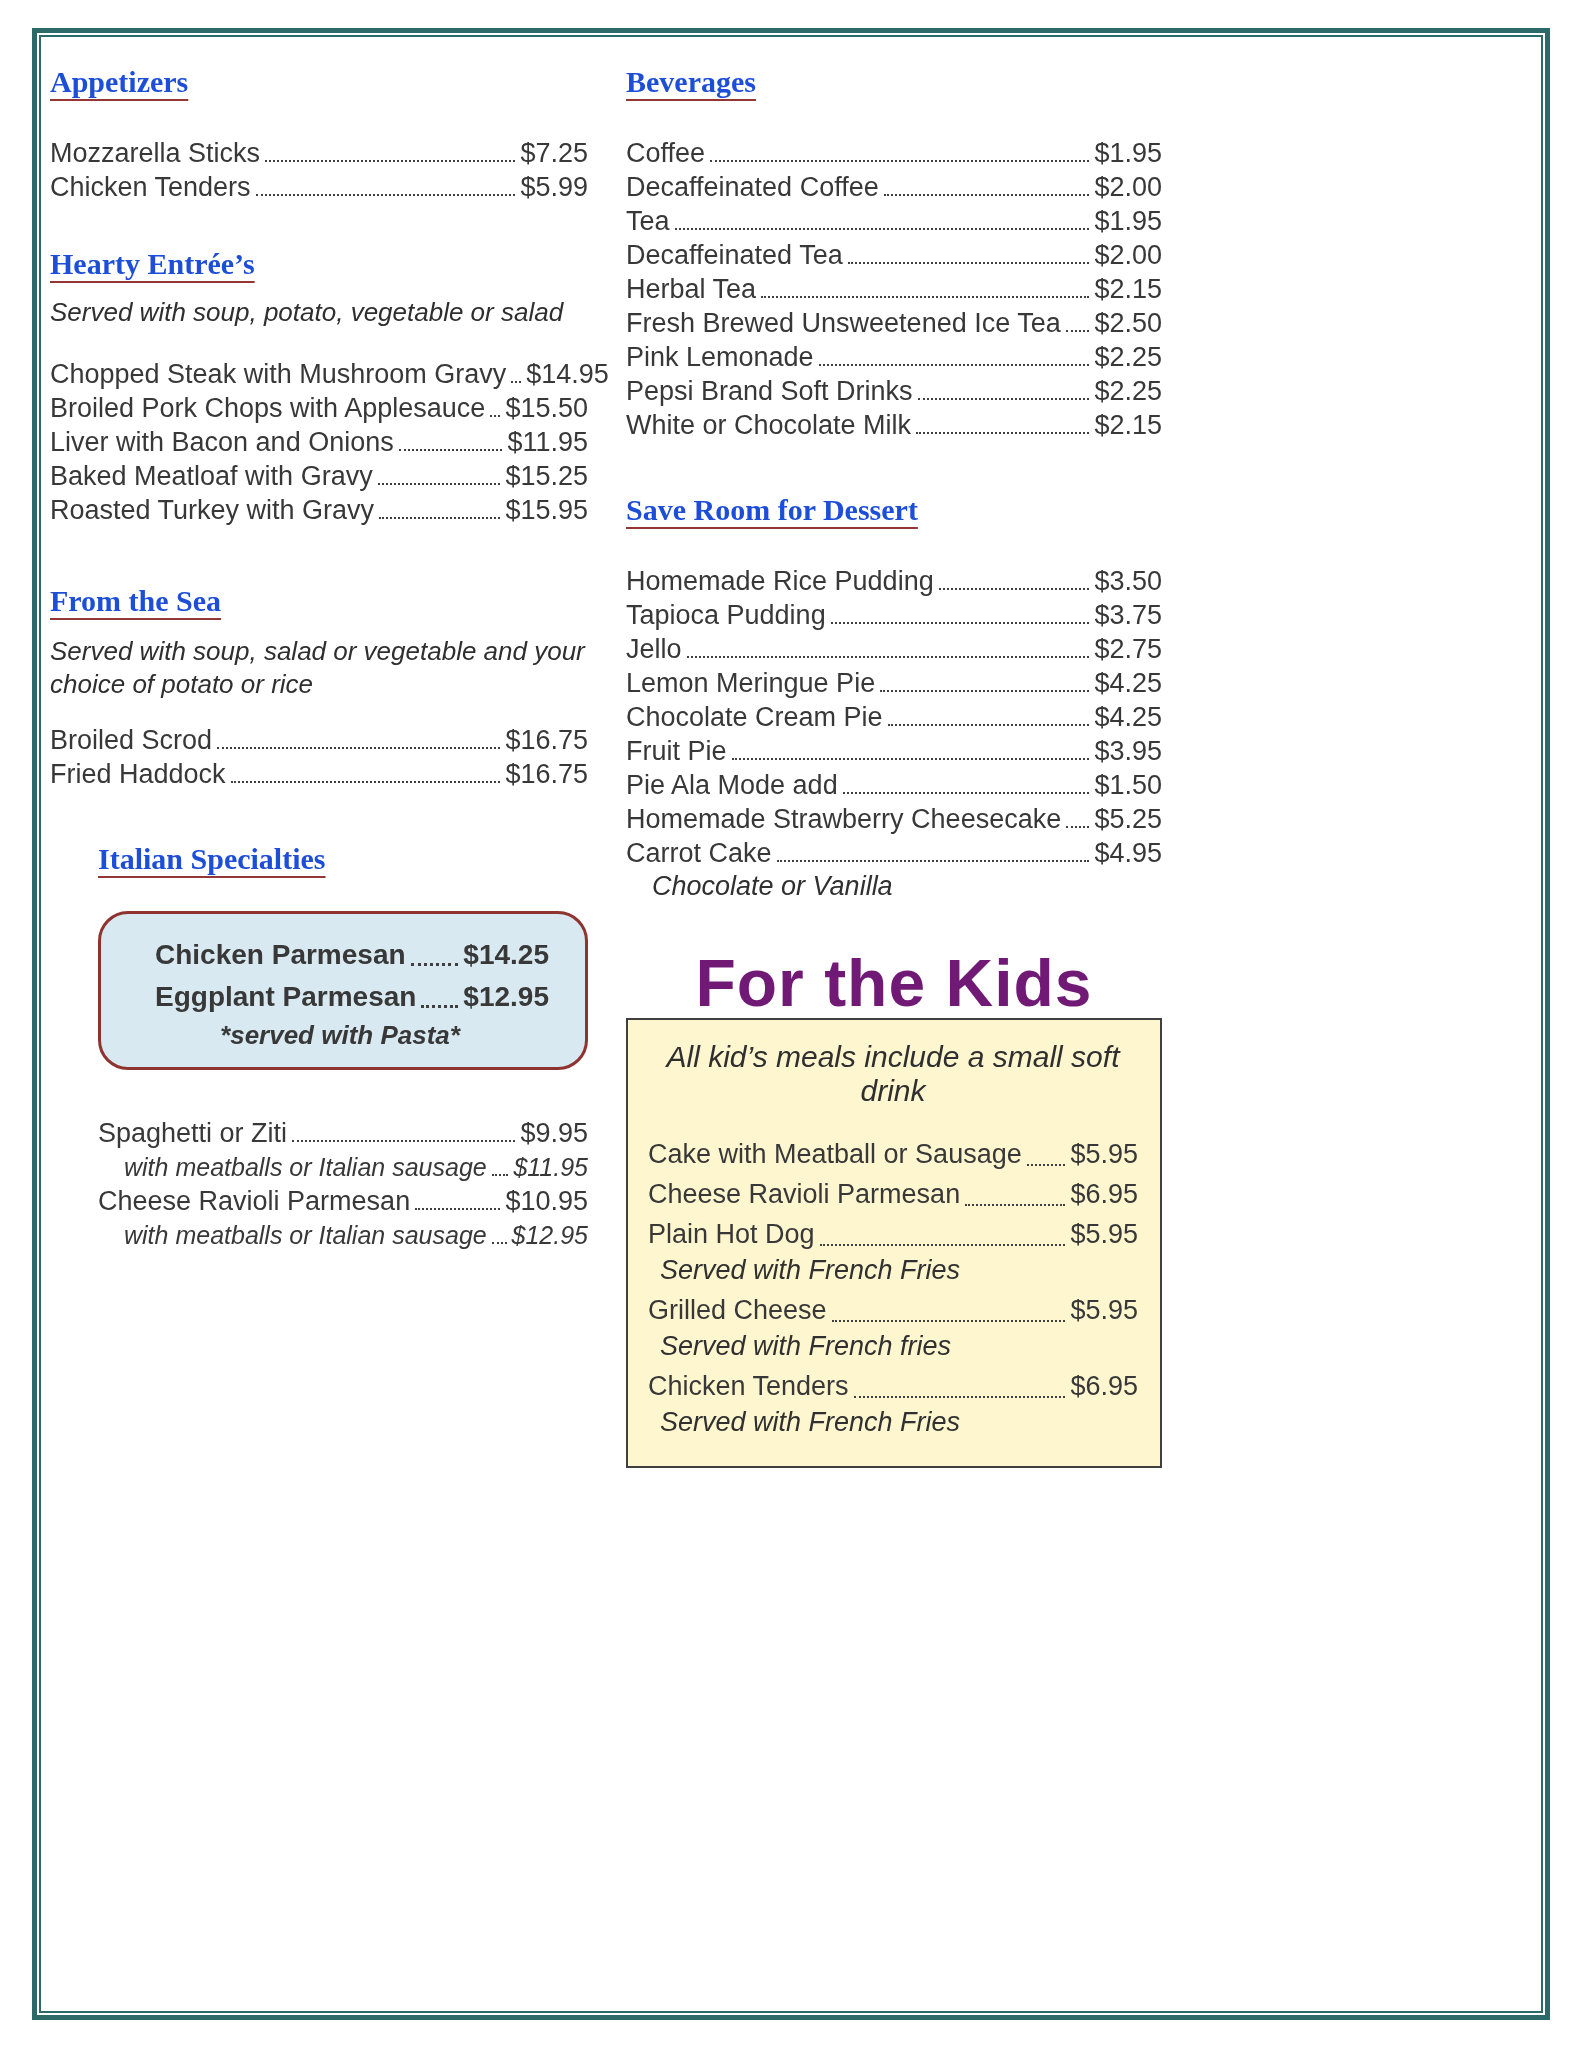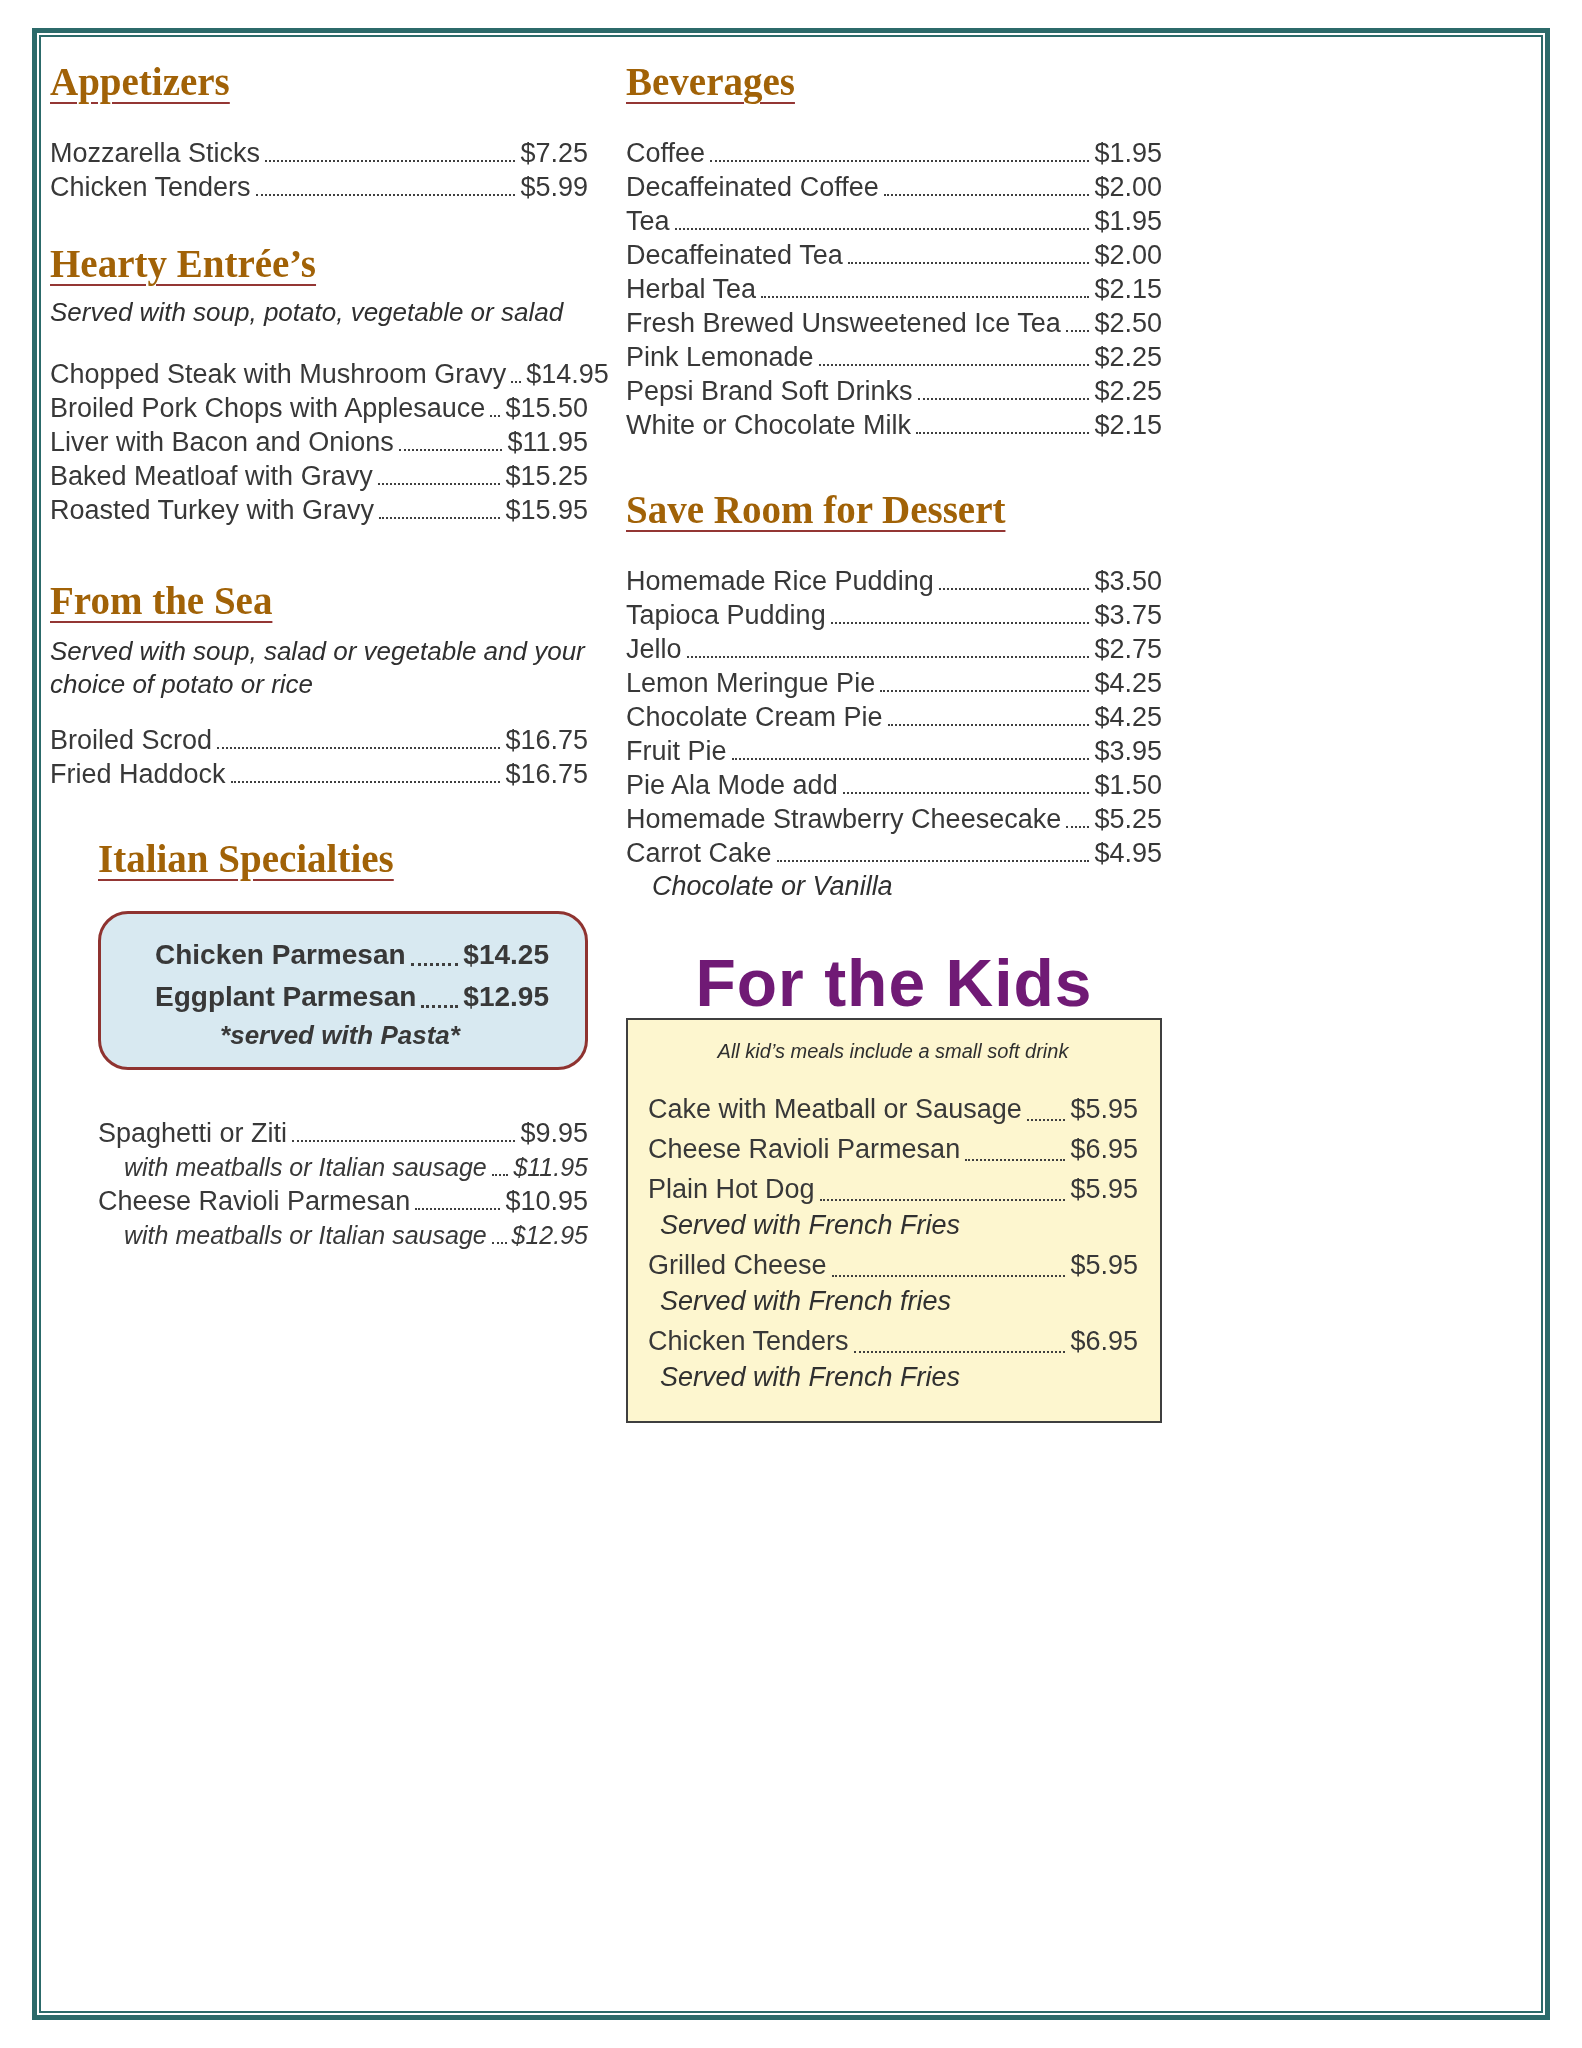--- a/index.html
+++ b/index.html
@@ -6,22 +6,22 @@
   html,body{margin:0;padding:0;background:#ffffff;}
   .page{position:relative;width:1582px;height:2048px;background:#ffffff;overflow:hidden;
         font-family:"Liberation Sans",sans-serif;color:#383838;}
   .frame{position:absolute;left:32px;top:28px;right:32px;bottom:28px;border:5px solid #2c6a6a;}
   .frame-inner{position:absolute;inset:2px;border:2px solid #2c6a6a;}
   .content{position:absolute;left:50px;top:58px;width:1112px;display:flex;gap:38px;}
   .col{display:flex;flex-direction:column;}
   .col-left{width:538px;}
   .col-right{width:536px;}
 
-  h2.heading{font-family:"Liberation Serif",serif;font-weight:bold;font-size:39px;line-height:48px;
-             color:#a16207;margin:0 0 30px 0;
+  h2.heading{font-family:"Liberation Serif",serif;font-weight:bold;font-size:30px;line-height:48px;
+             color:#1d4ed8;margin:0 0 30px 0;
              text-decoration:underline;text-decoration-thickness:2px;text-underline-offset:7px;
              text-decoration-color:#943634;}
   .intro{font-style:italic;font-size:26px;line-height:33px;color:#2f2f2f;margin:0;}
 
   .item{display:flex;min-height:34px;line-height:34px;font-size:27px;}
   .nm{white-space:nowrap;}
   .leader{flex:1;min-width:10px;align-self:flex-end;margin:0 5px 8px 5px;
           border-bottom:2.5px dotted #3f3f3f;}
   .pr{white-space:pre;}
   .item.sub{font-style:italic;font-size:25px;padding-left:26px;}
@@ -48,21 +48,21 @@
   .blue-box .nm{padding-left:24px;}
   .blue-box .leader{border-bottom-width:3px;margin-bottom:10px;}
   .box-note{font-weight:bold;font-style:italic;font-size:26px;text-align:center;margin-top:2px;}
 
   
   .kids{margin-top:46px;}
   .kids-title{font-size:66px;line-height:70px;font-weight:800;color:#701a75;text-align:center;
               letter-spacing:1px;
               font-family:"Liberation Sans",sans-serif;}
   .kids-box{background:#fdf6cf;border:2px solid #3f3f3f;padding:20px 22px 24px 20px;}
-  .kids-note{font-style:italic;font-size:20px;text-align:center;margin-bottom:26px;color:#2f2f2f;}
+  .kids-note{font-style:italic;font-size:30px;text-align:center;margin-bottom:26px;color:#2f2f2f;}
   .kids-box .item{min-height:40px;line-height:40px;}
   .kids-box .item-note{padding-left:12px;margin:0 0 4px 0;}
 </style>
 </head>
 <body>
 
 <div class="page">
   <div class="frame">
     <div class="frame-inner"></div>
   </div>

